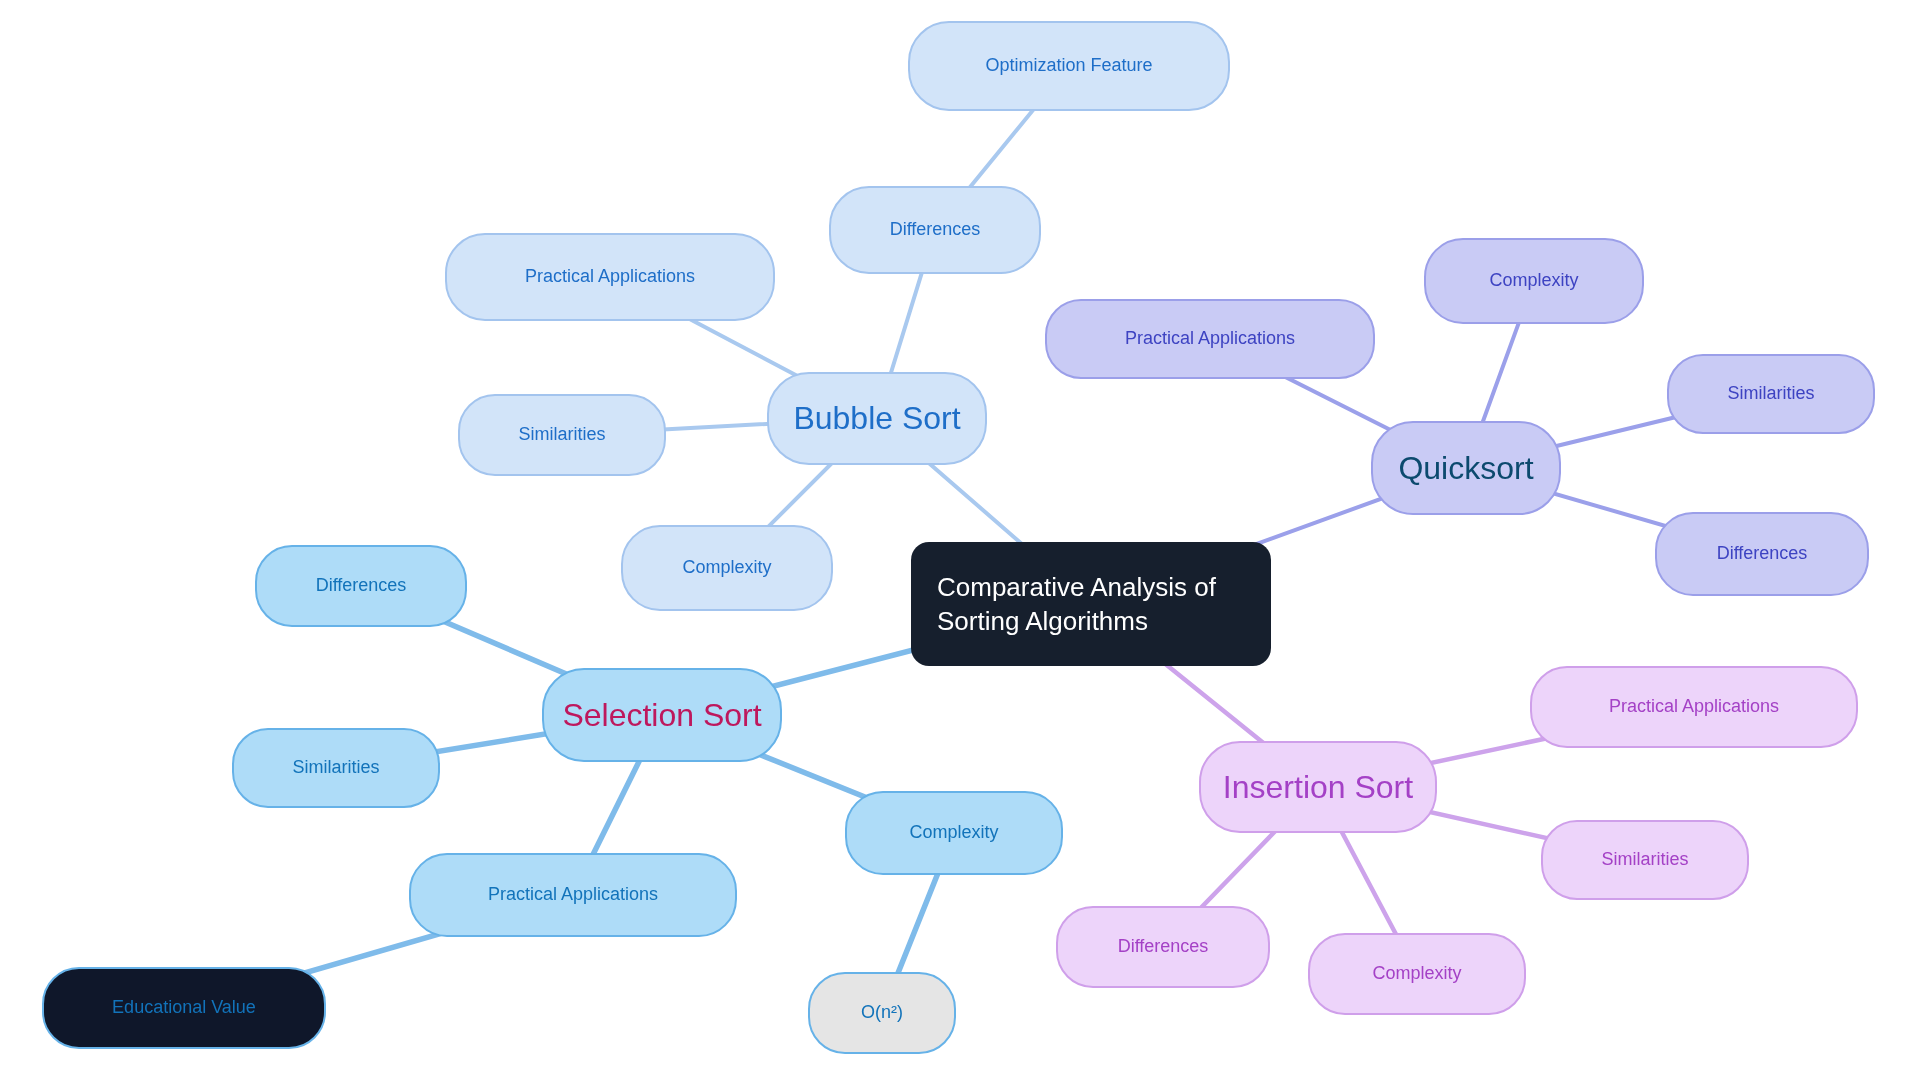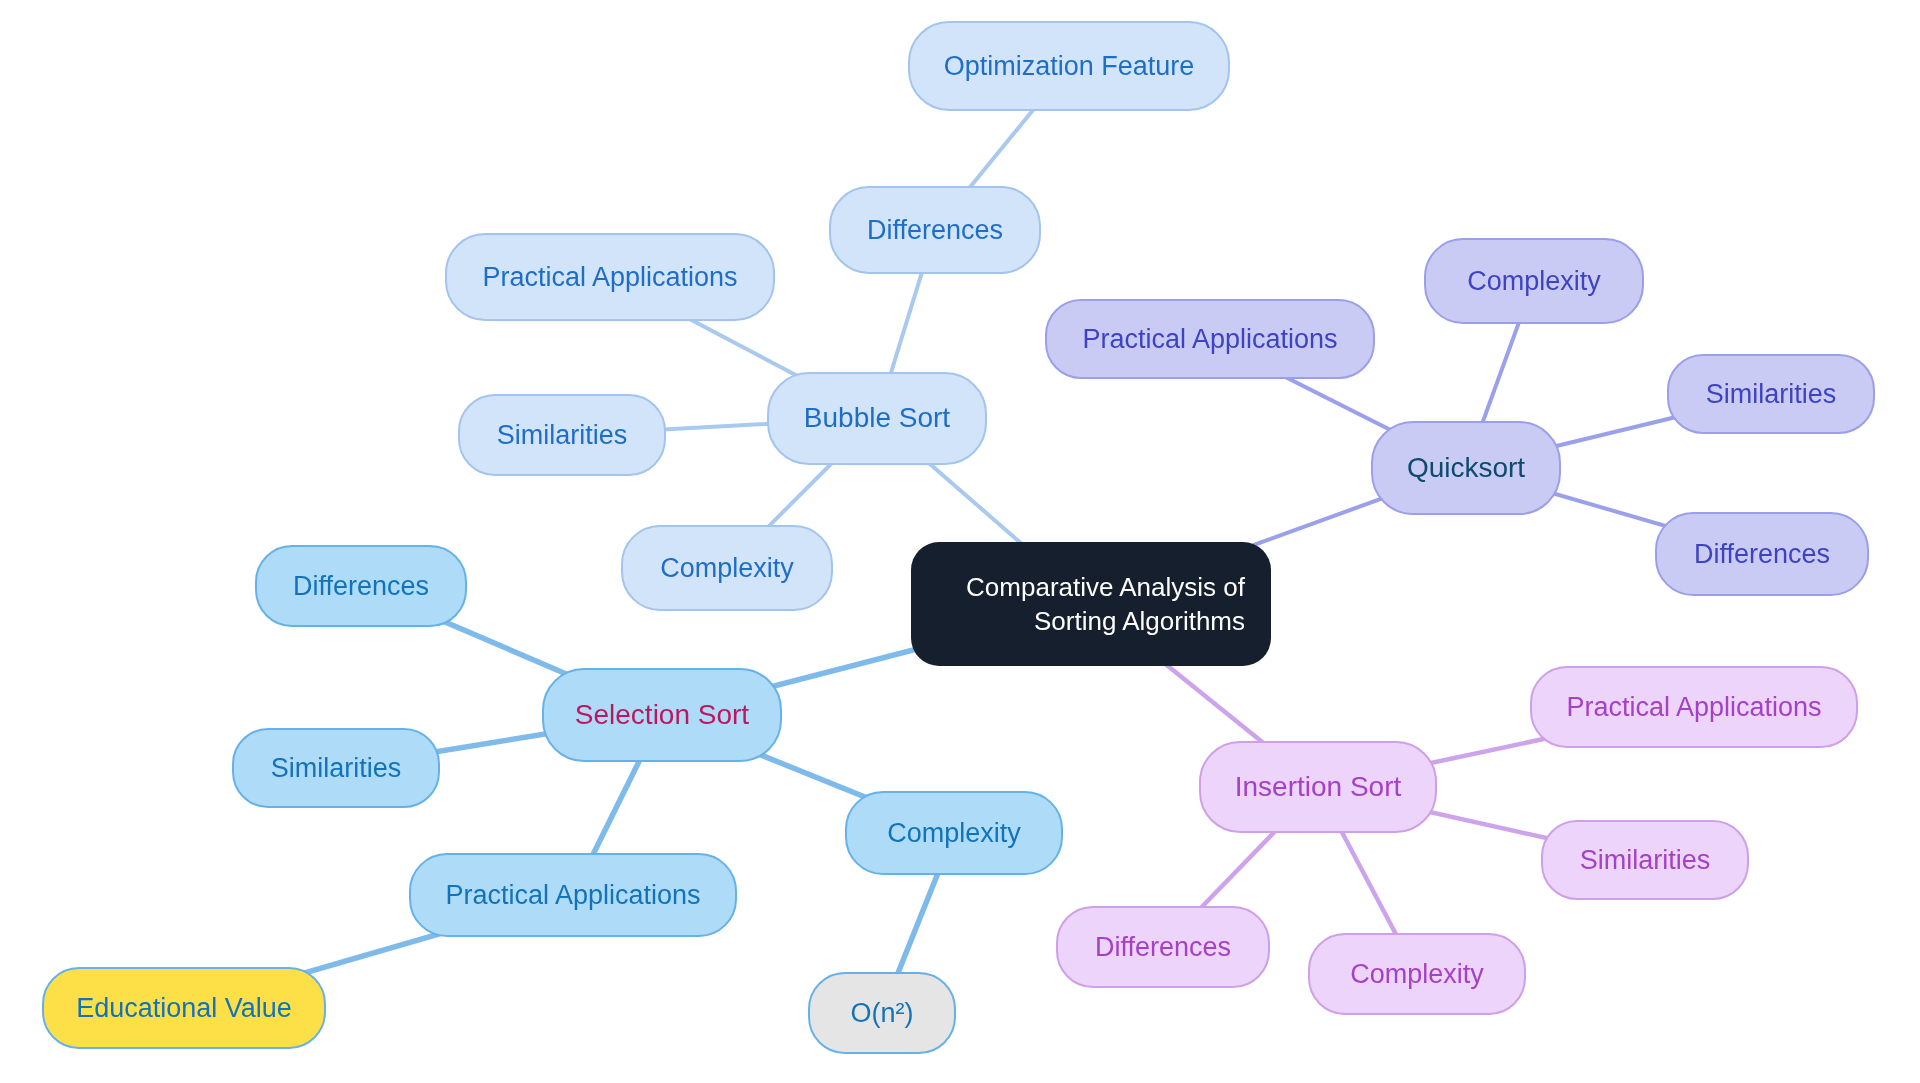--- a/index.html
+++ b/index.html
@@ -17,37 +17,37 @@
     width: 1920px; height: 1083px;
   }
   .node {
     position: absolute;
     box-sizing: border-box;
     display: flex;
     align-items: center;
     justify-content: center;
     text-align: center;
     border: 2px solid transparent;
-    font-size: 27px;
+    font-size: 18px;
     line-height: 1.2;
     cursor: pointer;
     user-select: none;
     white-space: nowrap;
   }
-  .node.topic { font-size: 28px; }
+  .node.topic { font-size: 32px; }
   .center-node {
     position: absolute;
     box-sizing: border-box;
     display: flex;
     align-items: center;
     justify-content: center;
-    text-align: right;
+    text-align: left;
     font-size: 26px;
     line-height: 1.32;
-    border-radius: 28px;
+    border-radius: 18px;
     cursor: pointer;
     user-select: none;
     padding: 0 26px;
   }
   .node-label { pointer-events: none; }
 </style>
 </head>
 <body>
 
 <div id="stage">
@@ -115,21 +115,21 @@
       </div>
       <div class="node subtopic" style="left: 255px; top: 545px; width: 212px; height: 82px; background: rgb(174, 220, 248); border-color: rgb(102, 178, 232); color: rgb(18, 115, 186); border-radius: 37px;">
         <span class="node-label">Differences</span>
       </div>
       <div class="node subtopic" style="left: 232px; top: 728px; width: 208px; height: 80px; background: rgb(174, 220, 248); border-color: rgb(102, 178, 232); color: rgb(18, 115, 186); border-radius: 36px;">
         <span class="node-label">Similarities</span>
       </div>
       <div class="node subtopic" style="left: 409px; top: 853px; width: 328px; height: 84px; background: rgb(174, 220, 248); border-color: rgb(102, 178, 232); color: rgb(18, 115, 186); border-radius: 38px;">
         <span class="node-label">Practical Applications</span>
       </div>
-      <div class="node subtopic" style="left: 42px; top: 967px; width: 284px; height: 82px; background: #fde047; border-color: rgb(102, 178, 232); color: rgb(18, 115, 186); border-radius: 37px; align-items: center;">
+      <div class="node subtopic" style="left: 42px; top: 967px; width: 284px; height: 82px; background: #0f172a; border-color: rgb(102, 178, 232); color: rgb(18, 115, 186); border-radius: 37px; align-items: center;">
         <span class="node-label">Educational Value</span>
       </div>
       <div class="node subtopic" style="left: 845px; top: 791px; width: 218px; height: 84px; background: rgb(174, 220, 248); border-color: rgb(102, 178, 232); color: rgb(18, 115, 186); border-radius: 38px;">
         <span class="node-label">Complexity</span>
       </div>
       <div class="node subtopic" style="left: 808px; top: 972px; width: 148px; height: 82px; background: #e5e5e5; border-color: rgb(102, 178, 232); color: rgb(18, 115, 186); border-radius: 37px;">
         <span class="node-label">O(n²)</span>
       </div>
       <div class="node topic" style="left: 1199px; top: 741px; width: 238px; height: 92px; background: rgb(237, 212, 250); border-color: rgb(207, 159, 234); color: rgb(164, 65, 198); border-radius: 41px; align-items: center;">
         <span class="node-label">Insertion Sort</span>

